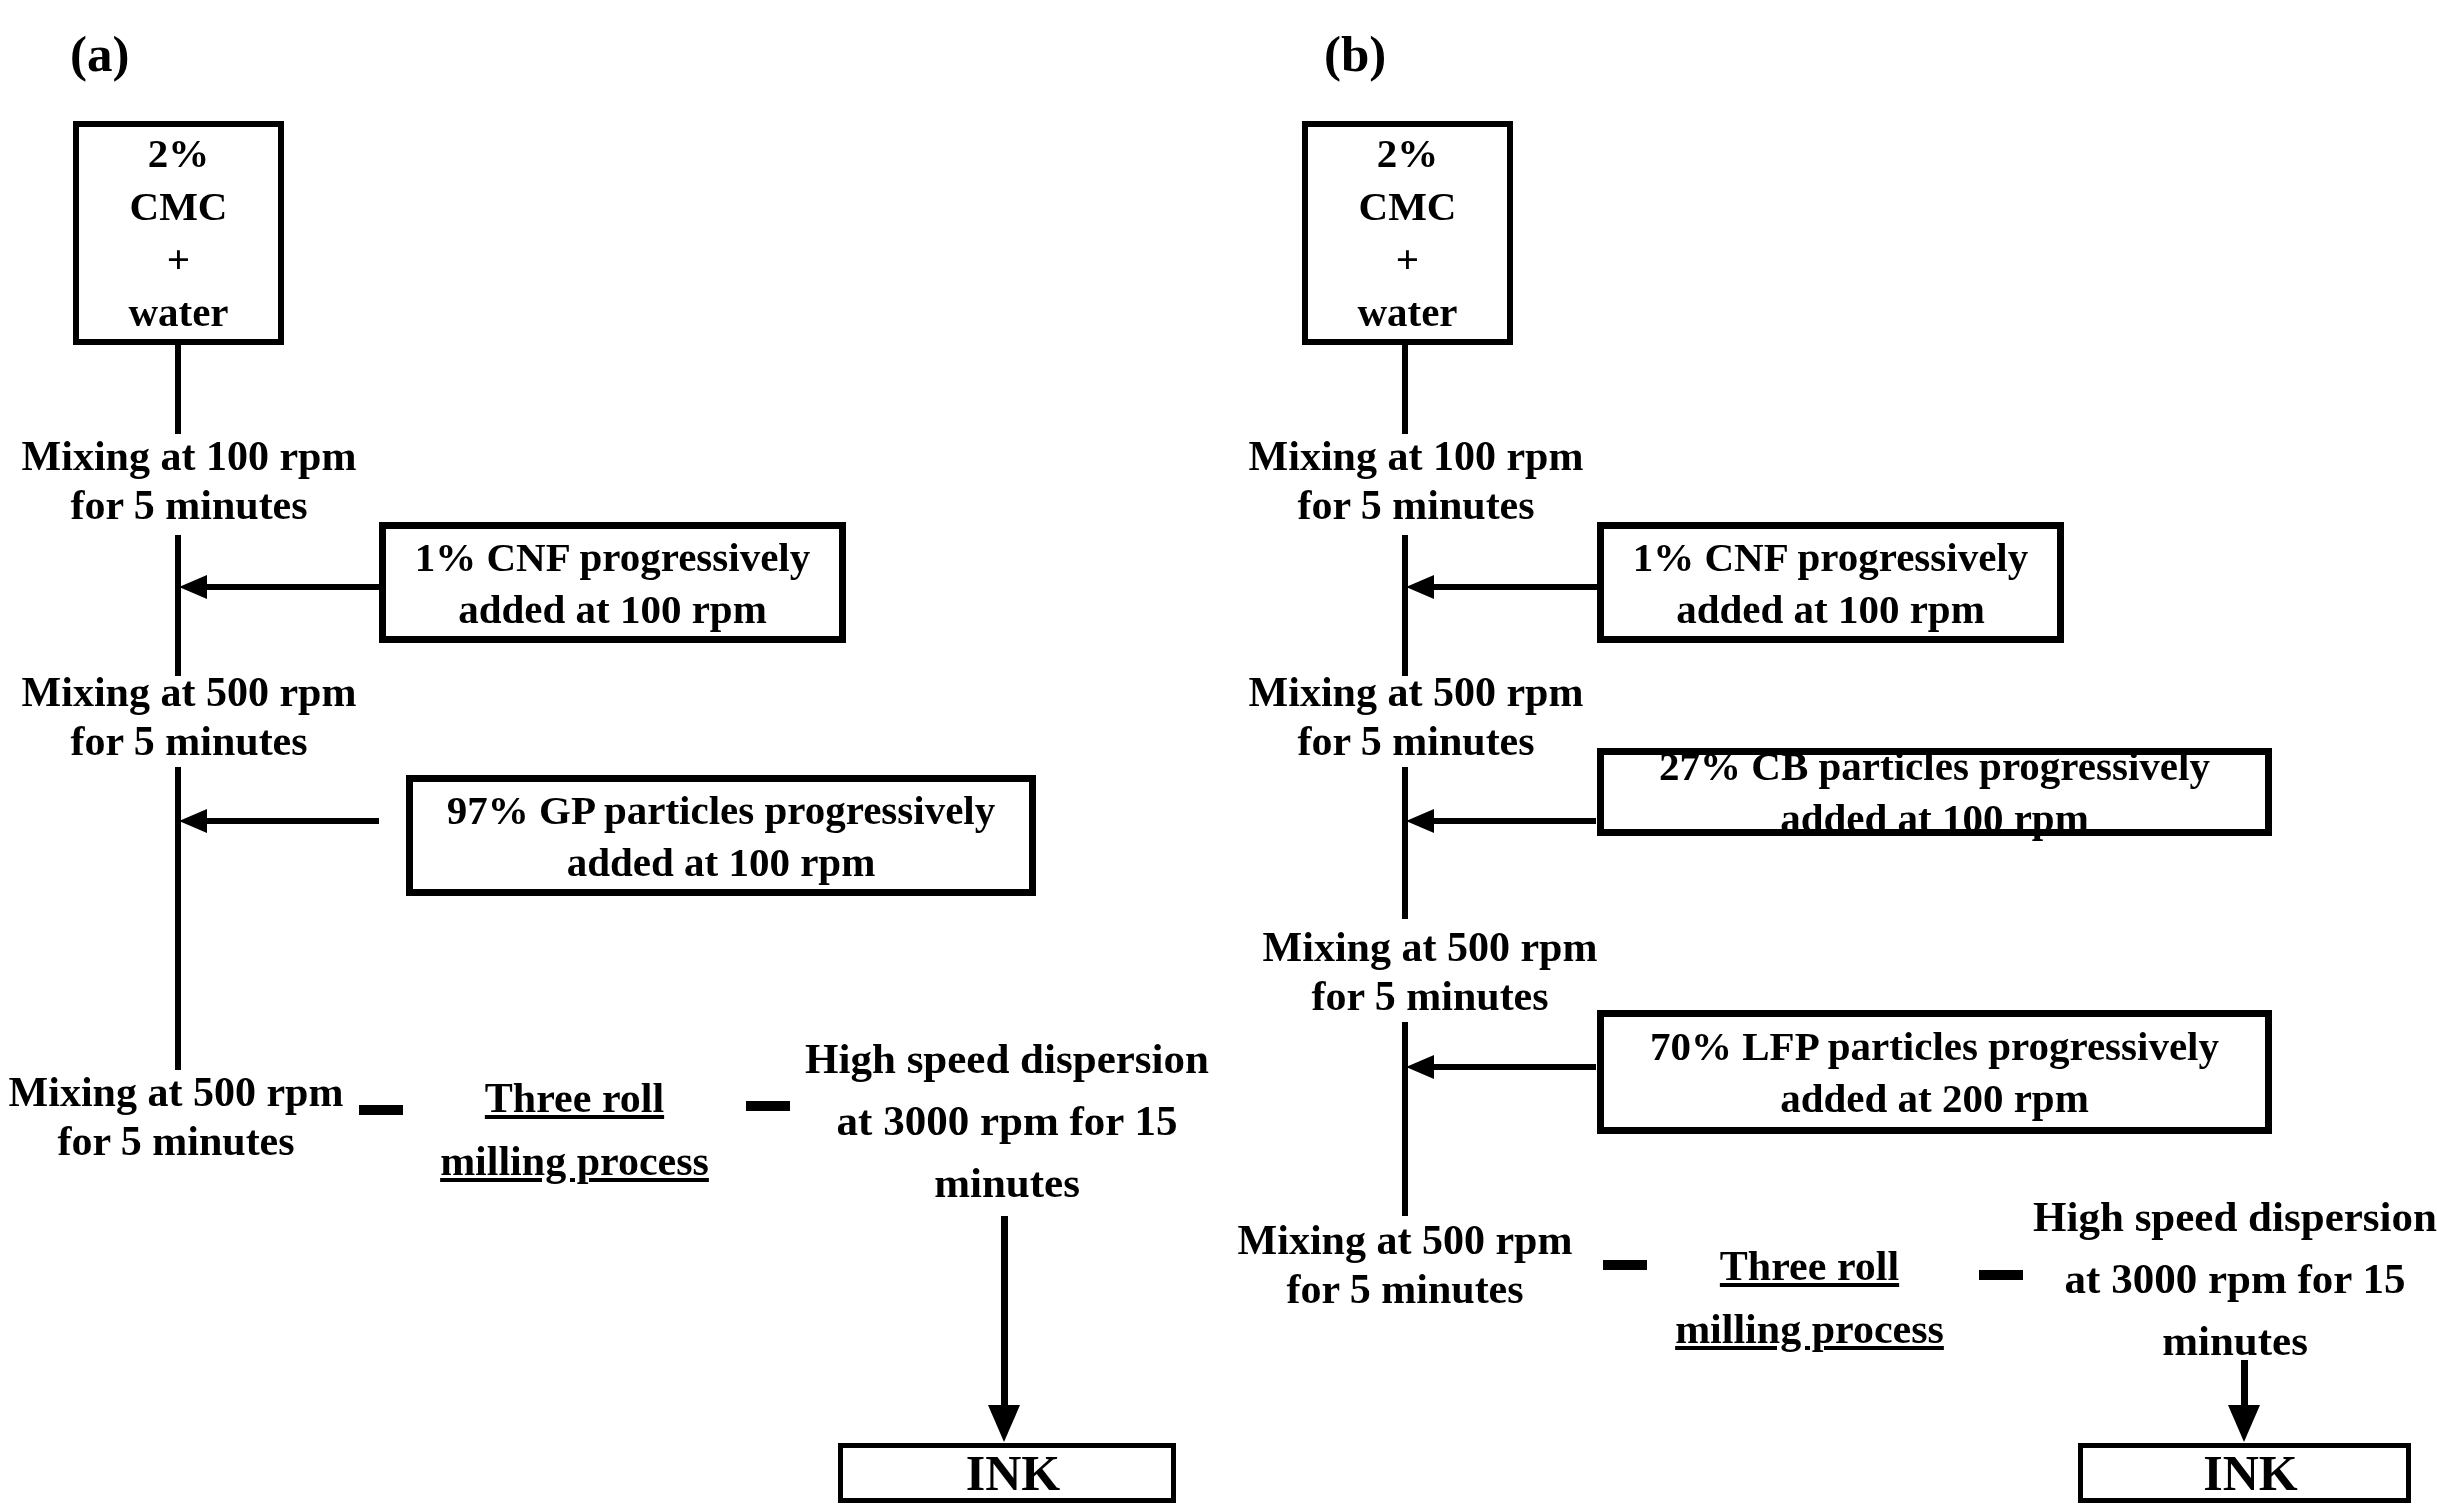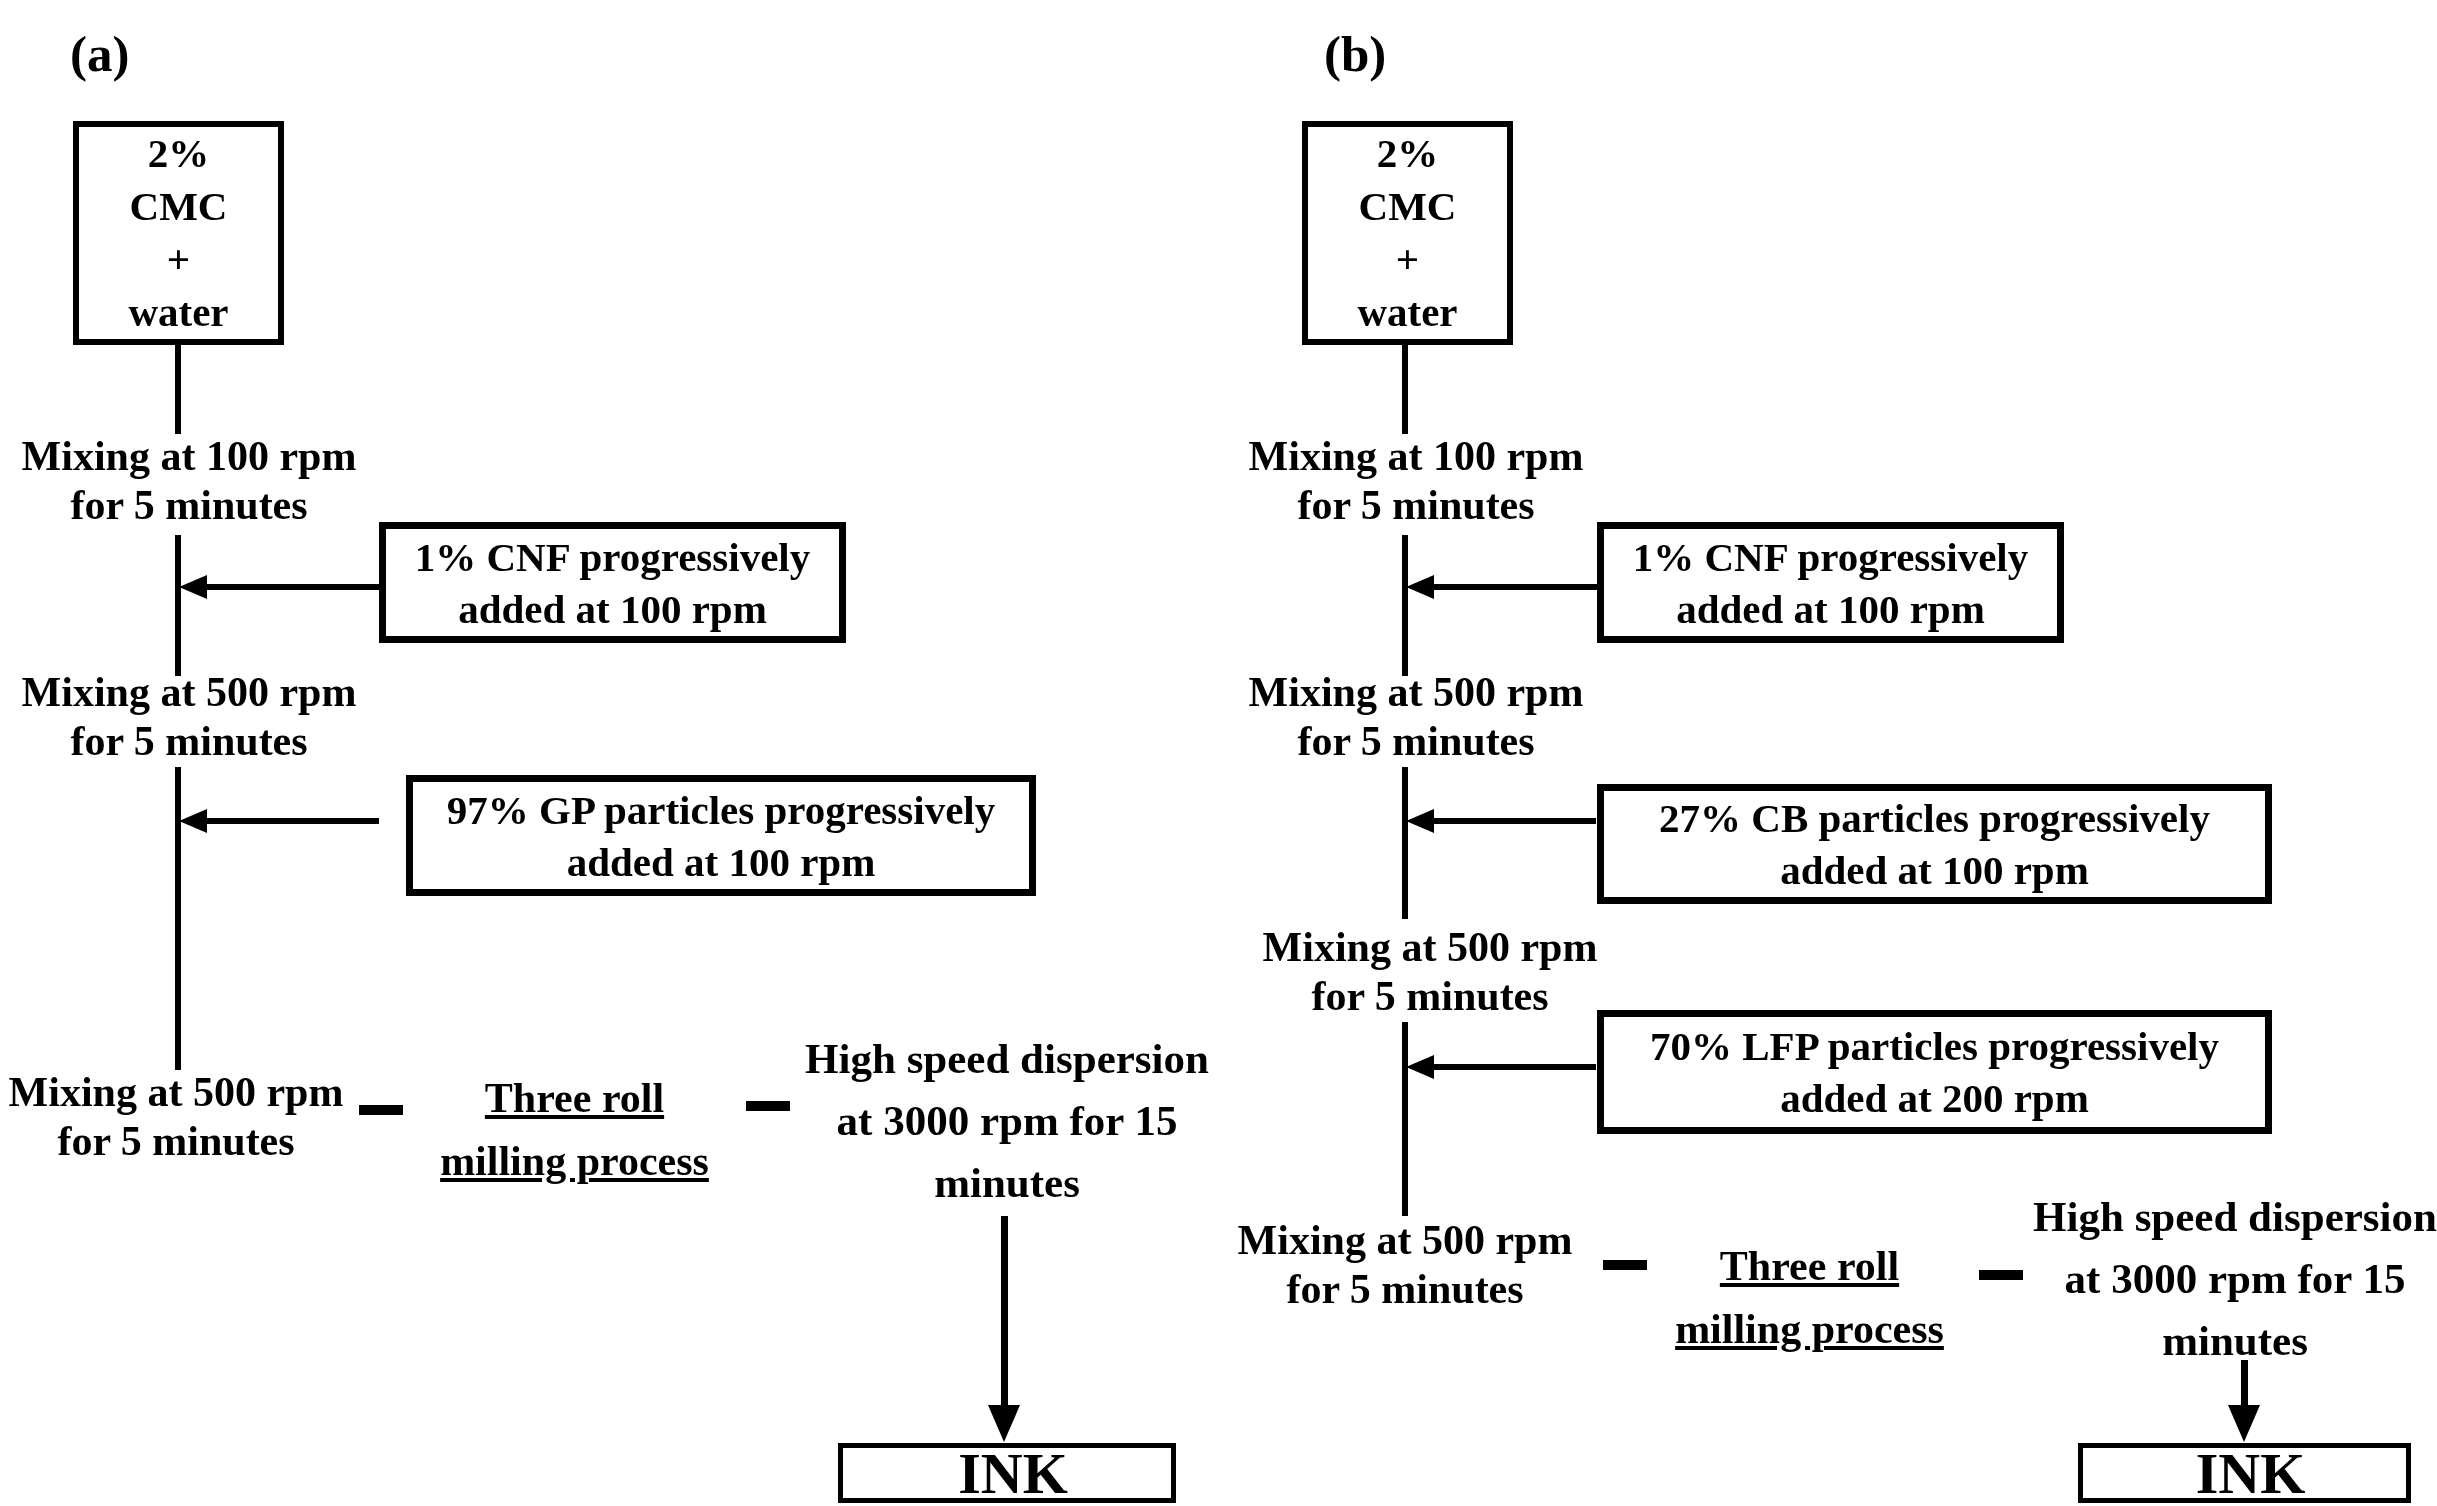--- a/index.html
+++ b/index.html
@@ -14,21 +14,21 @@
   .step { font-size:42px; line-height:49px; }
   .tight { line-height:63px;text-decoration:underline; }
   .hs { font-size:43px; line-height:62px; }
   .box {
     position:absolute; box-sizing:border-box; border:6.3px solid var(--fg);
     background:var(--bg); display:flex; align-items:center; justify-content:center;
     text-align:center; white-space:pre-line;
   }
   .box.source { font-size:41px; line-height:53px; }
   .box.additive { border-width:7.1px; font-size:41px; line-height:52px; }
-  .box.result { border-width:5.6px; font-size:58px;padding-left:12px; }
+  .box.result { border-width:5.6px; font-size:50px;padding-left:12px; }
   .vline, .shaft, .dash { position:absolute; background:var(--fg); }
   .head-left {
     position:absolute; width:0; height:0;
     border-top:12.7px solid transparent; border-bottom:12.7px solid transparent;
     border-right:28.6px solid var(--fg);
   }
   .head-down {
     position:absolute; width:0; height:0;
     border-left:16.7px solid transparent; border-right:16.7px solid transparent;
     border-top:37px solid var(--fg);
@@ -109,21 +109,21 @@
     <div class="box additive" style="left:1597px; top:522px; width:467px; height:121px;">1% CNF progressively
 added at 100 rpm</div>
 
     <div class="t step" style="left:1227px; top:668px; width:378px;">Mixing at 500 rpm
 for 5 minutes</div>
 
     <div class="vline" style="left:1402px; top:767px; width:6.3px; height:152px;"></div>
 
     <div class="shaft" style="left:1433px; top:818px; width:163px; height:6.3px;"></div>
     <div class="head-left" style="left:1406px; top:809px;"></div>
-    <div class="box additive" style="left:1597px; top:784px; width:675px; height:120px;">27% CB particles progressively
+    <div class="box additive" style="left:1597px; top:748px; width:675px; height:88px;">27% CB particles progressively
 added at 100 rpm</div>
 
     <div class="t step" style="left:1241px; top:923px; width:378px;">Mixing at 500 rpm
 for 5 minutes</div>
 
     <div class="vline" style="left:1402px; top:1022px; width:6.3px; height:194px;"></div>
 
     <div class="shaft" style="left:1433px; top:1064px; width:163px; height:6.3px;"></div>
     <div class="head-left" style="left:1406px; top:1055px;"></div>
     <div class="box additive" style="left:1597px; top:1010px; width:675px; height:124px;">70% LFP particles progressively

